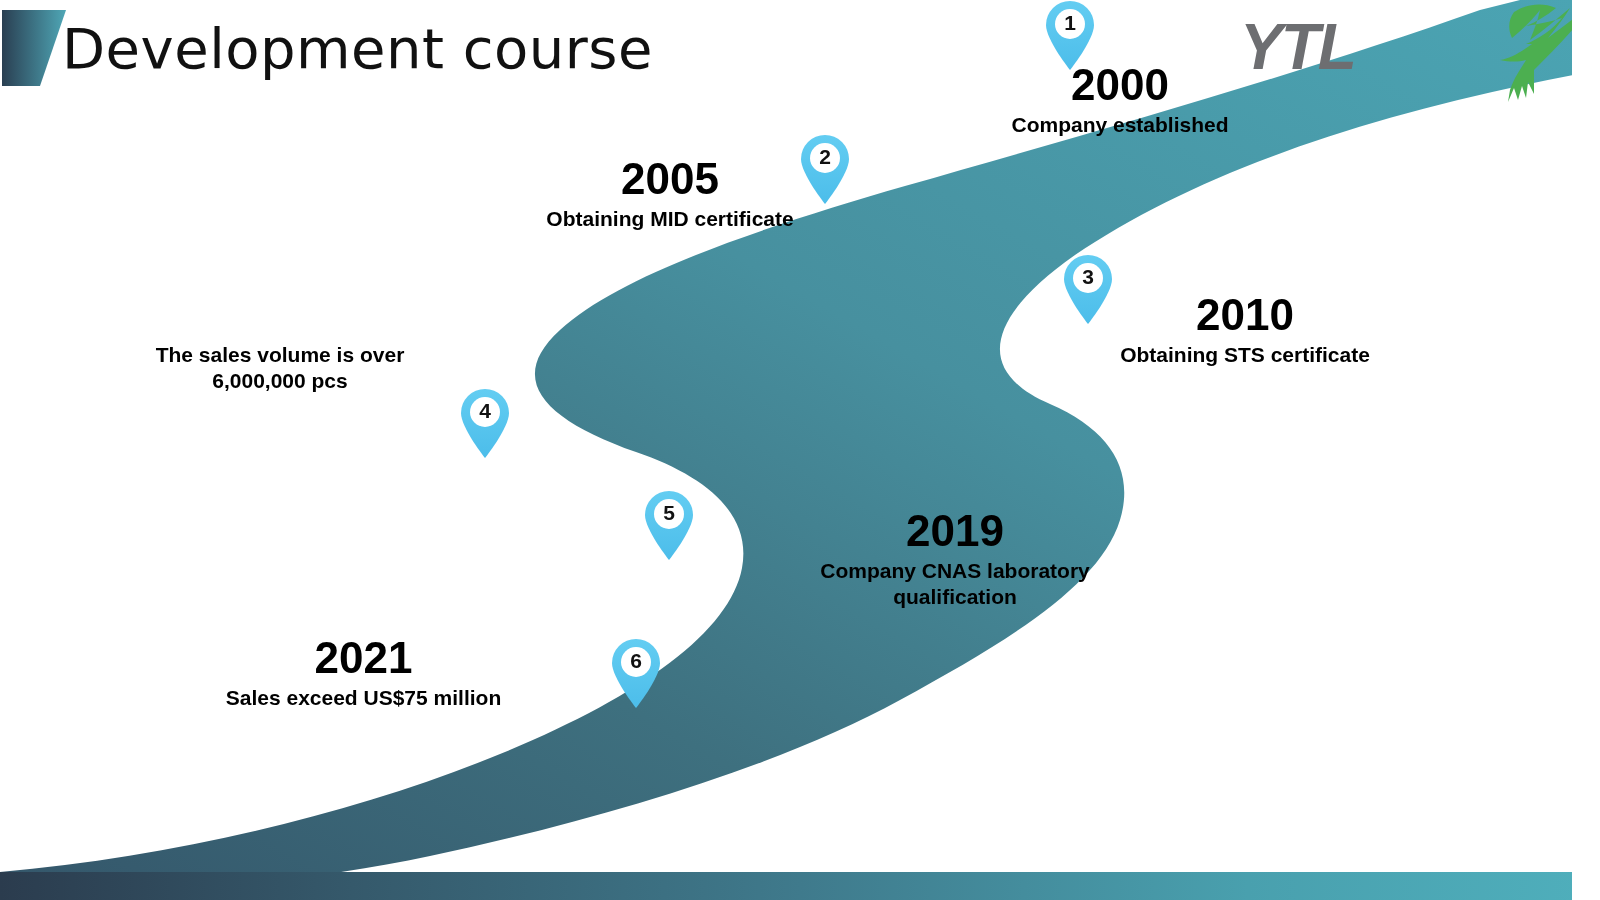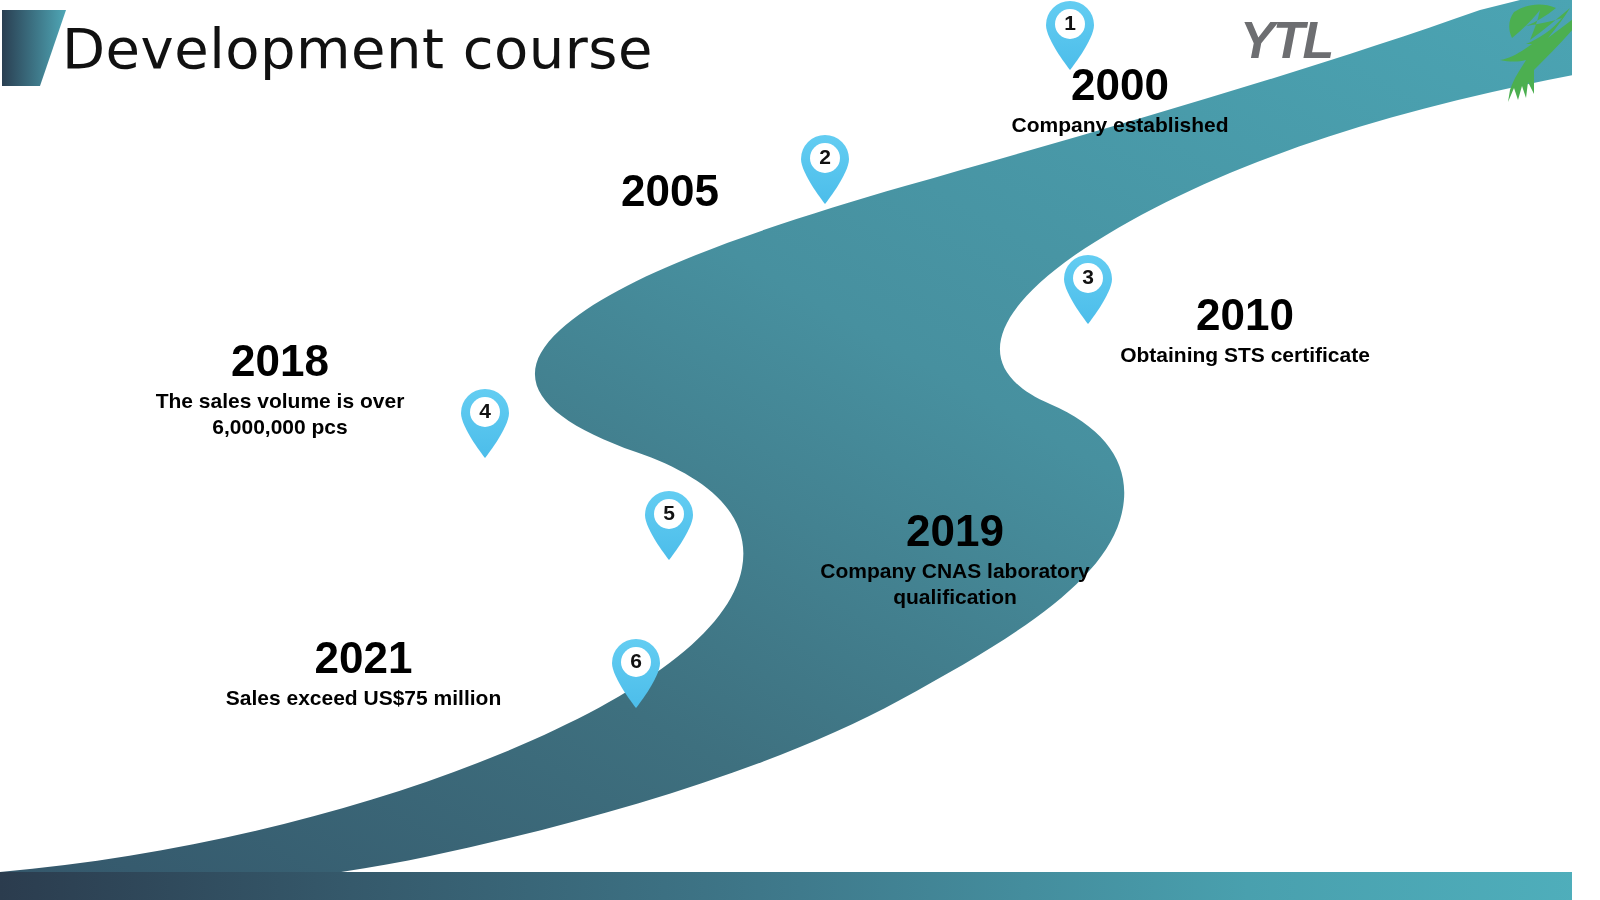--- a/index.html
+++ b/index.html
@@ -49,21 +49,21 @@
     position: absolute;
     left: 1240px;
     top: 2px;
     width: 350px;
     height: 100px;
   }
   #logo-text {
     position: absolute;
     left: 0px;
     top: 8px;
-    font-size: 52px;
+    font-size: 64px;
     font-weight: bold;
     font-style: italic;
     color: #6D6E71;
     letter-spacing: -2px;
     font-family: "Liberation Sans", sans-serif;
   }
   #logo-bird {
     position: absolute;
     left: 212px;
     top: -2px;
@@ -85,21 +85,21 @@
   }
   .milestone .desc {
     font-size: 21px;
     font-weight: bold;
     line-height: 1.25;
     margin-top: 4px;
     white-space: pre-line;
   }
 
   #ms-0 { left: 930px;  top: 62px;  width: 380px; }
-  #ms-1 { left: 470px;  top: 168px; width: 400px; }
+  #ms-1 { left: 470px;  top: 156px; width: 400px; }
   #ms-2 { left: 1050px; top: 292px; width: 390px; }
   #ms-3 { left: 60px;   top: 338px; width: 440px; }
   #ms-4 { left: 755px;  top: 508px; width: 400px; }
   #ms-5 { left: 156px;  top: 635px; width: 415px; }
 
   
   .pin {
     position: absolute;
     width: 56px;
     height: 72px;
@@ -213,29 +213,29 @@
     </svg>
   </div>
 
   <div class="milestone" id="ms-0">
     <div class="year">2000</div>
     <div class="desc">Company established</div>
   </div>
 
   <div class="milestone" id="ms-1">
     <div class="year">2005</div>
+    <div class="desc">Obtaining MID certificate</div>
   </div>
 
   <div class="milestone" id="ms-2">
     <div class="year">2010</div>
     <div class="desc">Obtaining STS certificate</div>
   </div>
 
   <div class="milestone" id="ms-3">
-    <div class="year">2018</div>
     <div class="desc">The sales volume is over
 6,000,000 pcs</div>
   </div>
 
   <div class="milestone" id="ms-4">
     <div class="year">2019</div>
     <div class="desc">Company CNAS laboratory
 qualification</div>
   </div>
 

